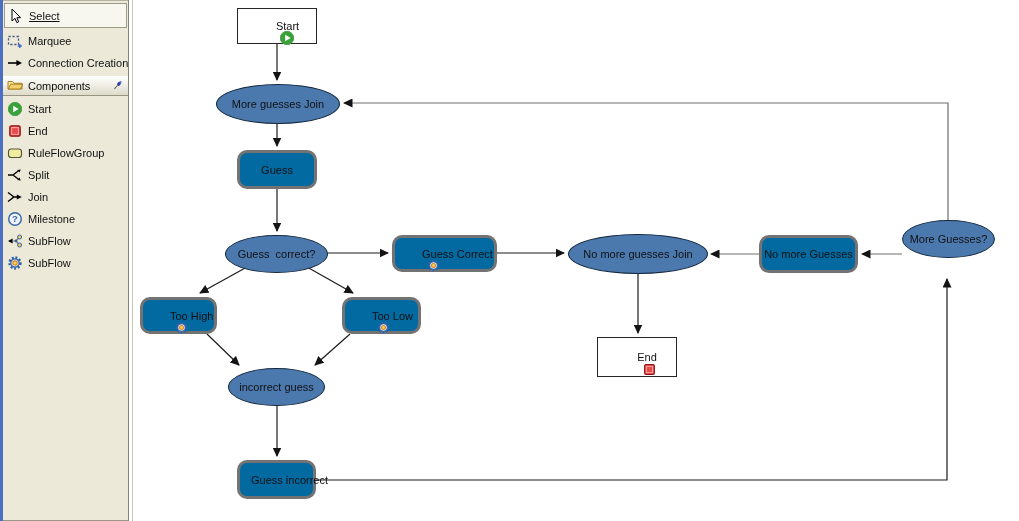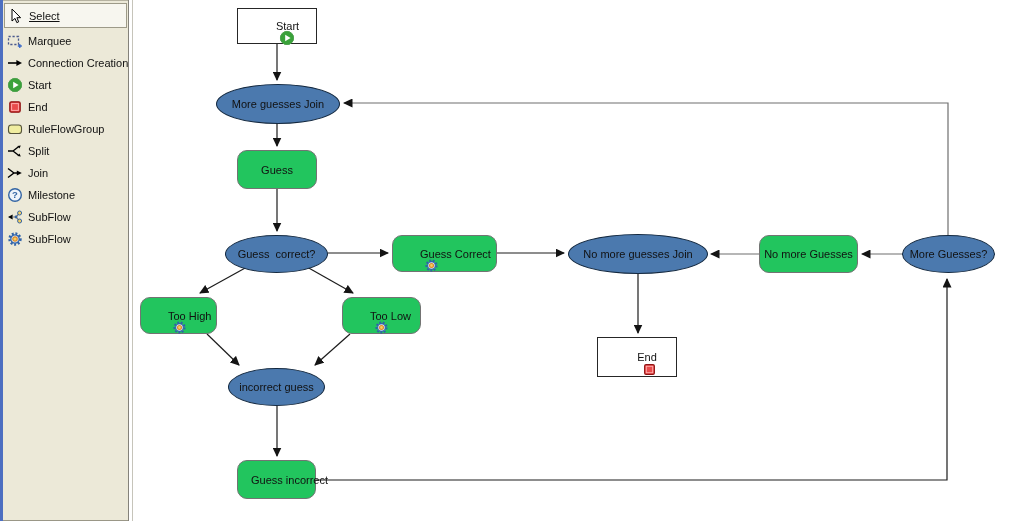--- a/index.html
+++ b/index.html
@@ -26,21 +26,21 @@
   .drawer-header .plabel { flex:1; }
   .components .prow { margin-top:3px; }
 
   
   .canvas { position:absolute; left:133px; top:0; width:886px; height:521px; background:#fff; }
   .edges { position:absolute; left:0; top:0; width:886px; height:521px; }
 
   .node { position:absolute; display:flex; align-items:center; justify-content:center;
           white-space:pre; gap:5px; cursor:default; }
   .node-start-end { background:#fff; border:1px solid #262626; }
-  .node-task { background:#22c55e; border:1px solid #737373; border-radius:10px; }
+  .node-task { background:#0369a1; border:3px solid #737373; border-radius:10px; }
   .node-task.has-icon { justify-content:flex-start; padding-left:7px;border-radius:10px; }
   .node-ellipse { background:#4b79ae; border:1.5px solid #13283f; border-radius:50%; }
   .nicon { width:16px; height:16px; flex:0 0 16px; }
   .nicon.small { width:15px; height:15px; flex:0 0 15px; }
 </style>
 </head>
 <body>
 
 <div id="app">
 
@@ -118,21 +118,21 @@
             <rect x="4.6" y="4.6" width="6.8" height="6.8" fill="none" stroke="#ffaaaa" stroke-width="1"></rect>
           </svg>
       </span>
       <span>End</span>
     </div>
 
     <div class="node node-task" style="left:626px;top:235px;width:99px;height:38px;">
       <span>No more Guesses</span>
     </div>
 
-    <div class="node node-ellipse" style="left:769px;top:235px;width:93px;height:38px;align-items:center;">
+    <div class="node node-ellipse" style="left:769px;top:220px;width:93px;height:38px;align-items:center;">
       <span>More Guesses?</span>
     </div>
 
     <div class="node node-task has-icon" style="left:7px;top:297px;width:77px;height:37px;">
       <span class="nicon small">
         <svg viewBox="0 0 16 16" width="15" height="15">
             <circle cx="8" cy="8" r="5.2" fill="none" stroke="#2f62a8" stroke-width="2.6" stroke-dasharray="1.9 1.7"></circle>
             <circle cx="8" cy="8" r="4.1" fill="#dfe9f6" stroke="#2f62a8" stroke-width="1.2"></circle>
             <circle cx="8" cy="8" r="2.1" fill="#f6cf5f" stroke="#dd8a2c" stroke-width="1.2"></circle>
           </svg>
@@ -184,20 +184,38 @@
         <span class="picon">
           <svg viewBox="0 0 16 16" width="16" height="16">
               <line x1="1" y1="8" x2="10" y2="8" stroke="#000" stroke-width="1.6"></line>
               <path d="M15,8 L9.4,5.1 L9.4,10.9 Z" fill="#000"></path>
             </svg>
         </span>
         <span class="plabel">Connection Creation</span>
       </div>
     </div>
 
+    <div class="drawer-header">
+      <span class="picon">
+        <svg viewBox="0 0 16 16" width="16" height="16">
+            <path d="M1,12 V4.5 h4.6 l1.4,1.8 H15 V12 Z" fill="#f7e5a6" stroke="#a9821f" stroke-width="1"></path>
+            <path d="M1.2,12 L3.6,7.2 H15.6 L13.4,12 Z" fill="#f3d06e" stroke="#a9821f" stroke-width="1"></path>
+          </svg>
+      </span>
+      <span class="plabel">Components</span>
+      <span class="picon">
+        <svg viewBox="0 0 16 16" width="13" height="13">
+            <g transform="rotate(42 8 8)">
+              <rect x="6.7" y="1.2" width="2.6" height="2" fill="#6b7fd6"></rect>
+              <rect x="6.2" y="3" width="3.6" height="4.6" rx="1" fill="#2c3fa8"></rect>
+              <line x1="8" y1="7.6" x2="8" y2="13.6" stroke="#555" stroke-width="1.2"></line>
+            </g>
+          </svg>
+      </span>
+    </div>
 
     <div class="components">
       <div class="prow">
         <span class="picon">
           <svg viewBox="0 0 16 16" width="16" height="16">
               <circle cx="8" cy="8" r="6.6" fill="#3aa23a" stroke="#1f7a1f"></circle>
               <circle cx="8" cy="8" r="6.6" fill="none" stroke="#7fd07f" stroke-width="1" opacity="0.5"></circle>
               <path d="M6.2,4.7 L11.6,8 L6.2,11.3 Z" fill="#fff"></path>
             </svg>
         </span>

